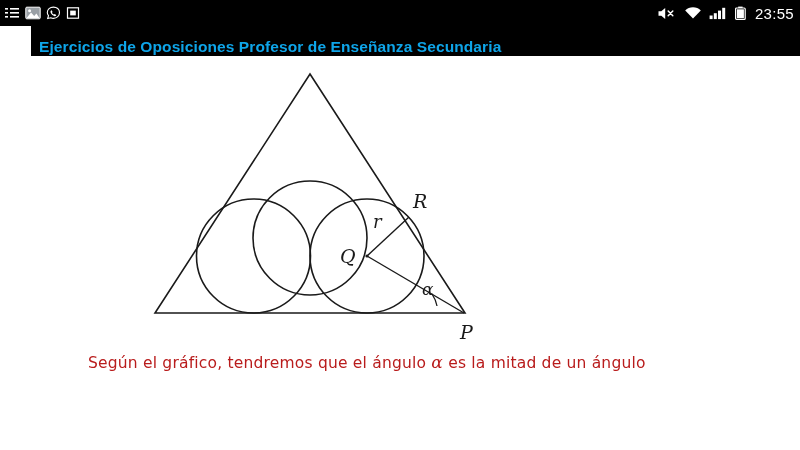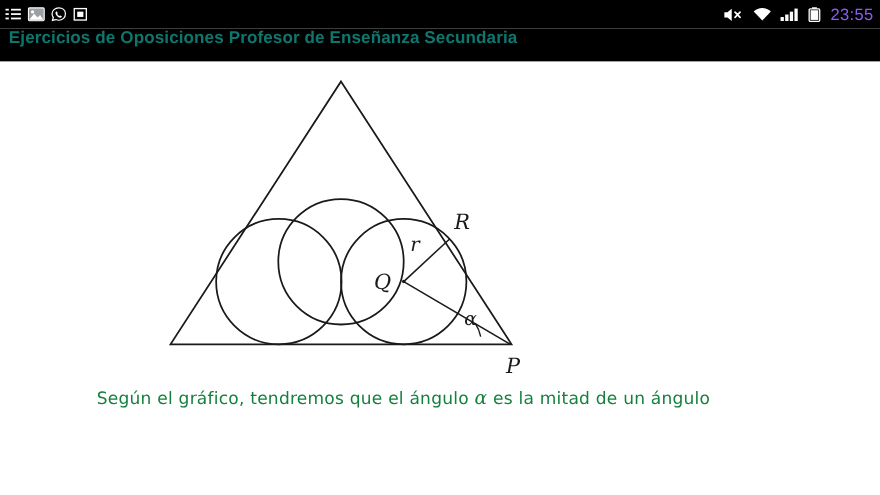--- a/index.html
+++ b/index.html
@@ -33,36 +33,37 @@
   .status-right {
     display: flex;
     align-items: center;
     gap: 7px;
   }
   .sicon {
     display: inline-block;
     line-height: 0;
   }
   .clock {
-    color: #8b5cf6;
+    color: #ffffff;
     font-size: 15px;
     font-family: "Liberation Sans", sans-serif;
     letter-spacing: 0.3px;
     margin-left: 1px;
   }
 
   
   .title-bar {
     height: 30px;
     background: #000000;
-    color: #0f766e;
-    display: flex;
-    align-items: flex-start;
+    color: #0ea5e9;
+    display: flex;
+    align-items: flex-end;
     padding-left: 8px;
     box-sizing: border-box;
+    margin-left: 31px;
   }
   .title-bar .title-text {
     font-size: 15.5px;
     font-weight: bold;
     font-family: "Liberation Sans", sans-serif;
     letter-spacing: 0.1px;
     white-space: nowrap;
   }
 
   
@@ -79,21 +80,21 @@
     top: 0;
     width: 800px;
     height: 300px;
   }
 
   .body-text {
     position: absolute;
     left: 88px;
     top: 290px;
     width: 640px;
-    color: #15803d;
+    color: #b91c1c;
     font-family: "DejaVu Sans", sans-serif;
     font-size: 15.5px;
     line-height: 32px;
     letter-spacing: 0.2px;
   }
   .body-text .ln { white-space: nowrap; }
   .mathi {
     font-family: "DejaVu Serif", serif;
     font-style: italic;
     font-size: 17px;

